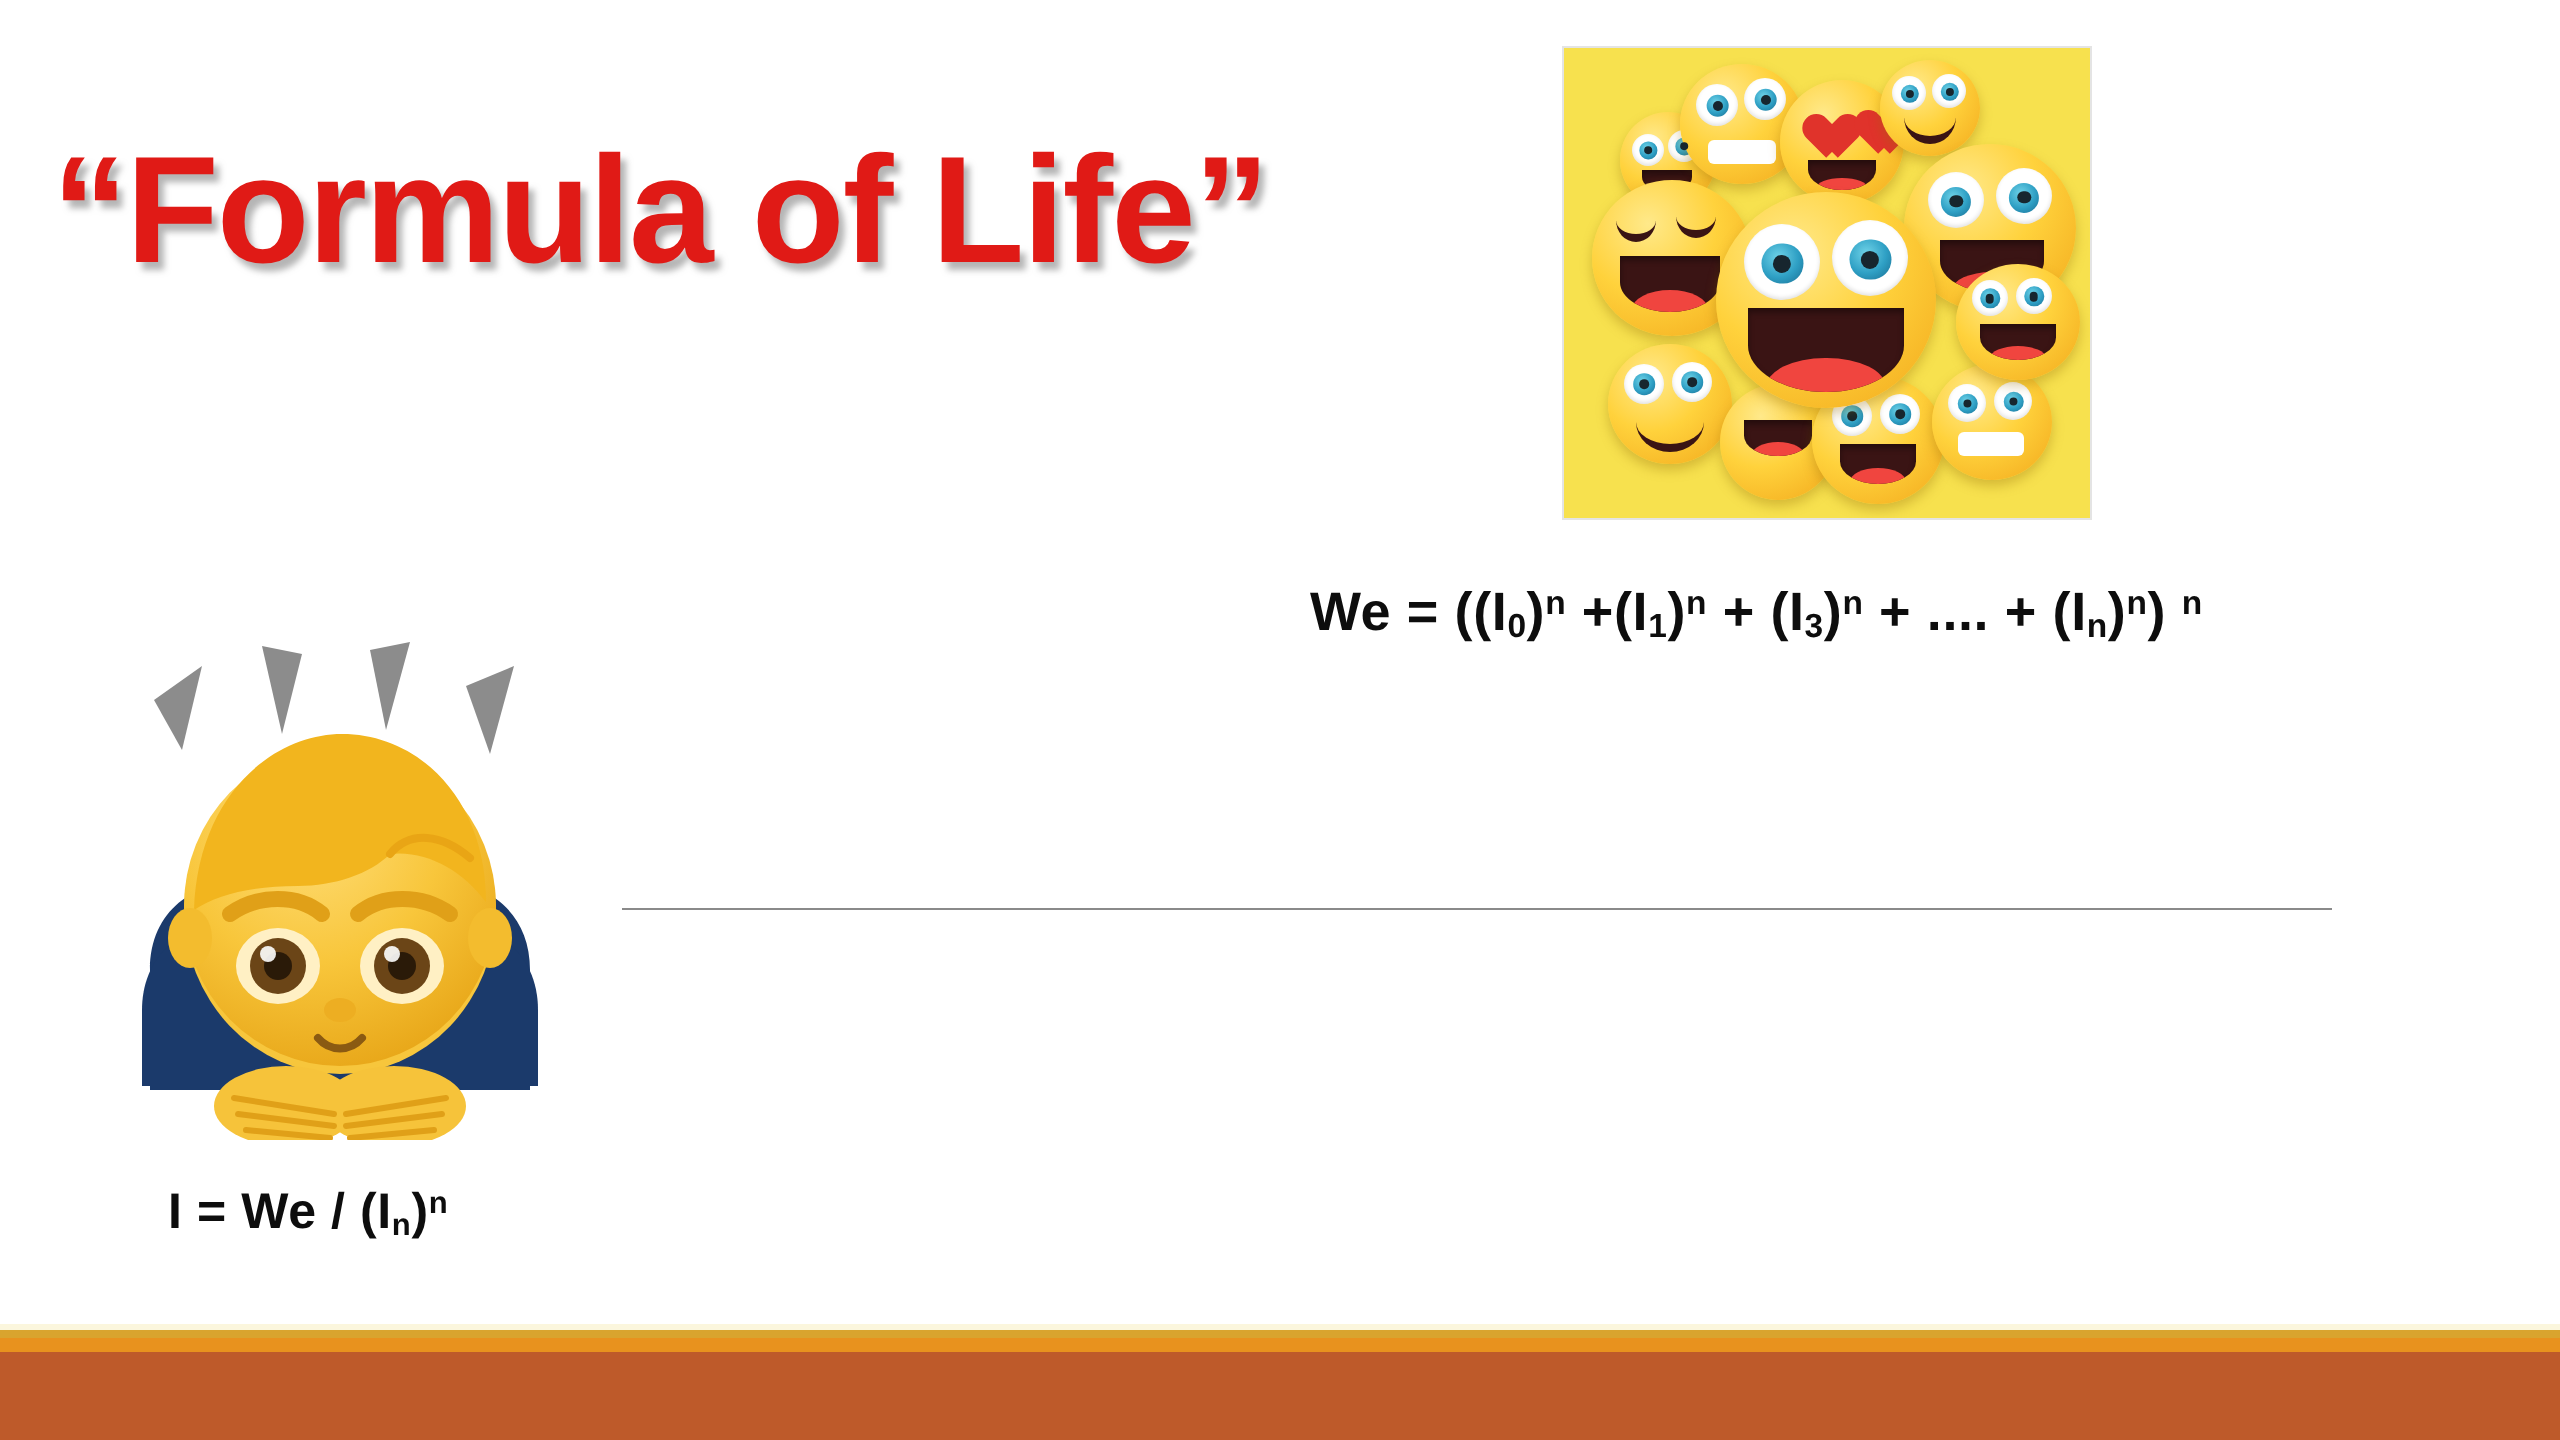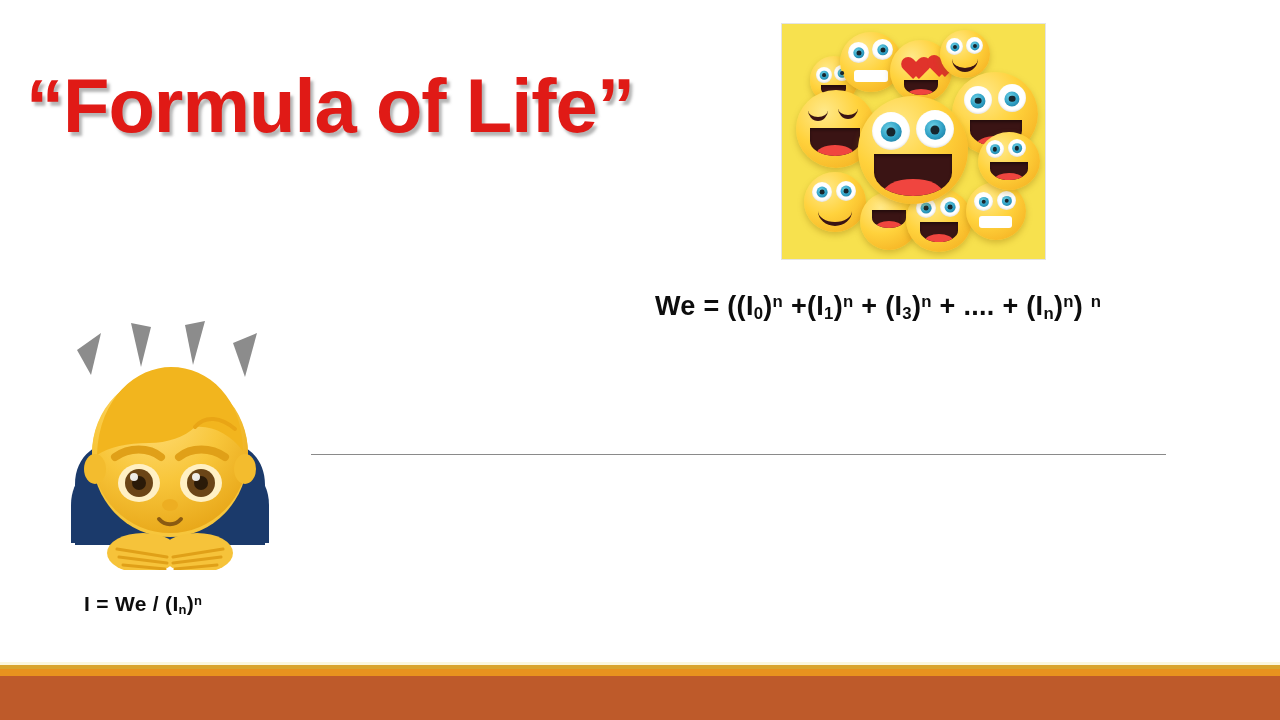--- a/index.html
+++ b/index.html
@@ -143,21 +143,21 @@
   }
   #formula-we {
     left: 655px;
     top: 291px;
     font-size: 27px;
     letter-spacing: 0.3px;
   }
   #formula-i {
     left: 84px;
     top: 592px;
-    font-size: 21px;
+    font-size: 25px;
     letter-spacing: 0.3px;
   }
   .formula sub, .formula sup {
     font-size: 0.62em;
     font-weight: bold;
   }
   .formula sub { vertical-align: -0.22em; }
   .formula sup { vertical-align: 0.48em; }
 
   

